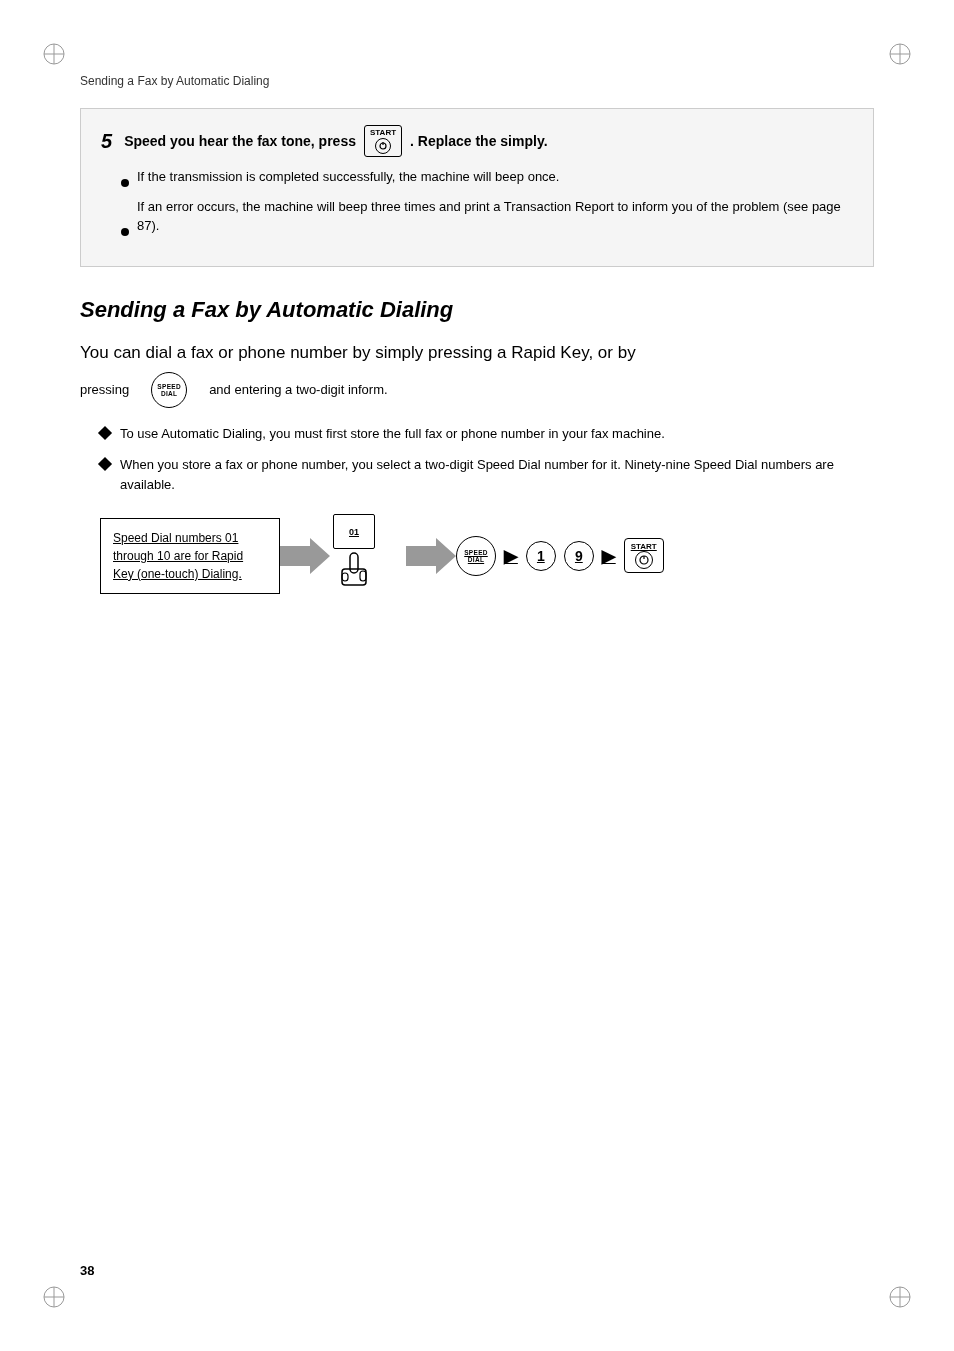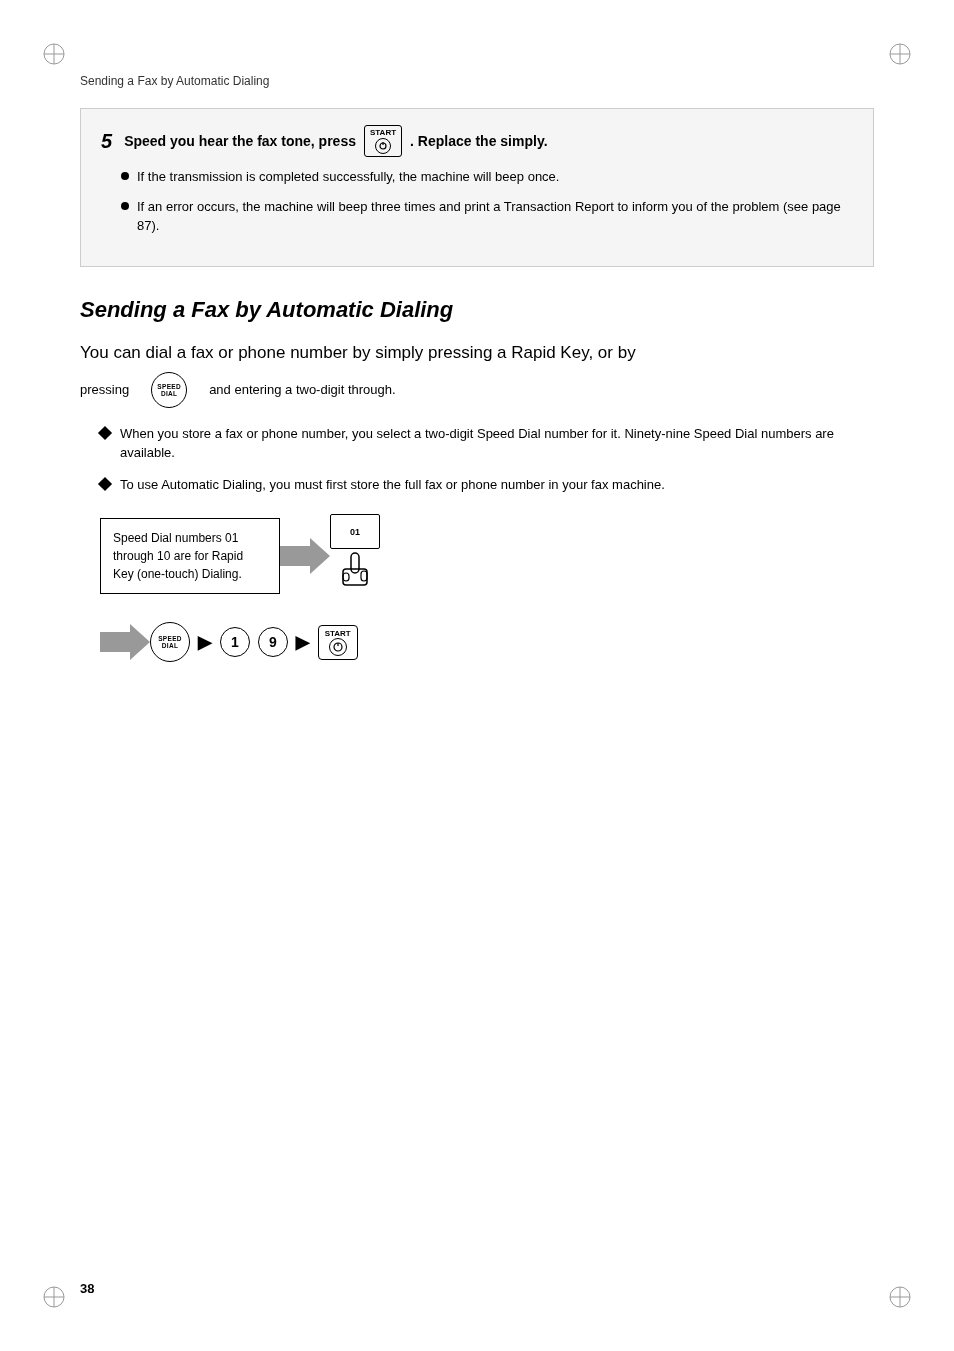--- a/index.html
+++ b/index.html
@@ -66,21 +66,21 @@
       margin-right: 4px;
     }
 
     .bullet-list {
       list-style: none;
       margin-left: 20px;
     }
 
     .bullet-list li {
       display: flex;
-      align-items: flex-start;
+      align-items: flex-end;
       gap: 8px;
       margin-bottom: 10px;
       font-size: 13px;
       line-height: 1.5;
     }
 
     .bullet-dot {
       min-width: 8px;
       min-height: 8px;
       width: 8px;
@@ -134,23 +134,24 @@
       width: 10px;
       height: 10px;
       background: #000;
       transform: rotate(45deg);
       margin-top: 4px;
     }
 
     
     .diagram-area {
       display: flex;
-      flex-direction: column;
-      gap: 20px;
+      flex-direction: row;
+      gap: 28px;
       margin: 10px 0 30px 20px;
+      text-decoration: underline;
     }
 
     .diagram-row {
       display: flex;
       align-items: center;
       gap: 0px;
     }
 
     .desc-box {
       border: 1px solid #000;
@@ -172,21 +173,21 @@
 
     
     .hand-icon-container {
       display: flex;
       flex-direction: column;
       align-items: center;
       position: relative;
     }
 
     .key-box {
-      width: 50px;
+      width: 42px;
       height: 35px;
       border: 1.5px solid #000;
       border-radius: 2px;
       display: flex;
       align-items: center;
       justify-content: center;
       font-size: 9px;
       font-weight: bold;
       position: relative;
     }
@@ -253,21 +254,21 @@
       border: 1.5px solid #000;
       border-radius: 50%;
       display: flex;
       align-items: center;
       justify-content: center;
     }
 
     
     .page-number {
       position: absolute;
-      bottom: 55px;
+      bottom: 73px;
       left: 80px;
       font-size: 13px;
       font-weight: bold;
     }
 
     .speed-dial-small {
       font-size: 6.5px;
       font-weight: bold;
       line-height: 1.1;
       text-align: center;
@@ -352,31 +353,31 @@
   <h2 class="section-heading">Sending a Fax by Automatic Dialing</h2>
 
   <p class="intro-text">You can dial a fax or phone number by simply pressing a Rapid Key, or by</p>
 
   <div class="pressing-row">
     <span>pressing</span>
 
     <div class="circle-btn">
       <span class="speed-dial-small">SPEED<br>DIAL</span>
     </div>
-    <span>and entering a two-digit through.</span>
+    <span>and entering a two-digit inform.</span>
   </div>
 
   <ul class="diamond-list">
     <li>
       <span class="diamond"></span>
-      <span>When you store a fax or phone number, you select a two-digit Speed Dial number for it. Ninety-nine Speed Dial numbers are available.</span>
+      <span>To use Automatic Dialing, you must first store the full fax or phone number in your fax machine.</span>
     </li>
     <li>
       <span class="diamond"></span>
-      <span>To use Automatic Dialing, you must first store the full fax or phone number in your fax machine.</span>
+      <span>When you store a fax or phone number, you select a two-digit Speed Dial number for it. Ninety-nine Speed Dial numbers are available.</span>
     </li>
   </ul>
 
   <div class="diagram-area">
 
     <div class="diagram-row">
       <div class="desc-box">Speed Dial numbers 01 through 10 are for Rapid Key (one-touch) Dialing.</div>
 
       <div class="arrow-right">
         <svg width="50" height="40" viewBox="0 0 50 40">

